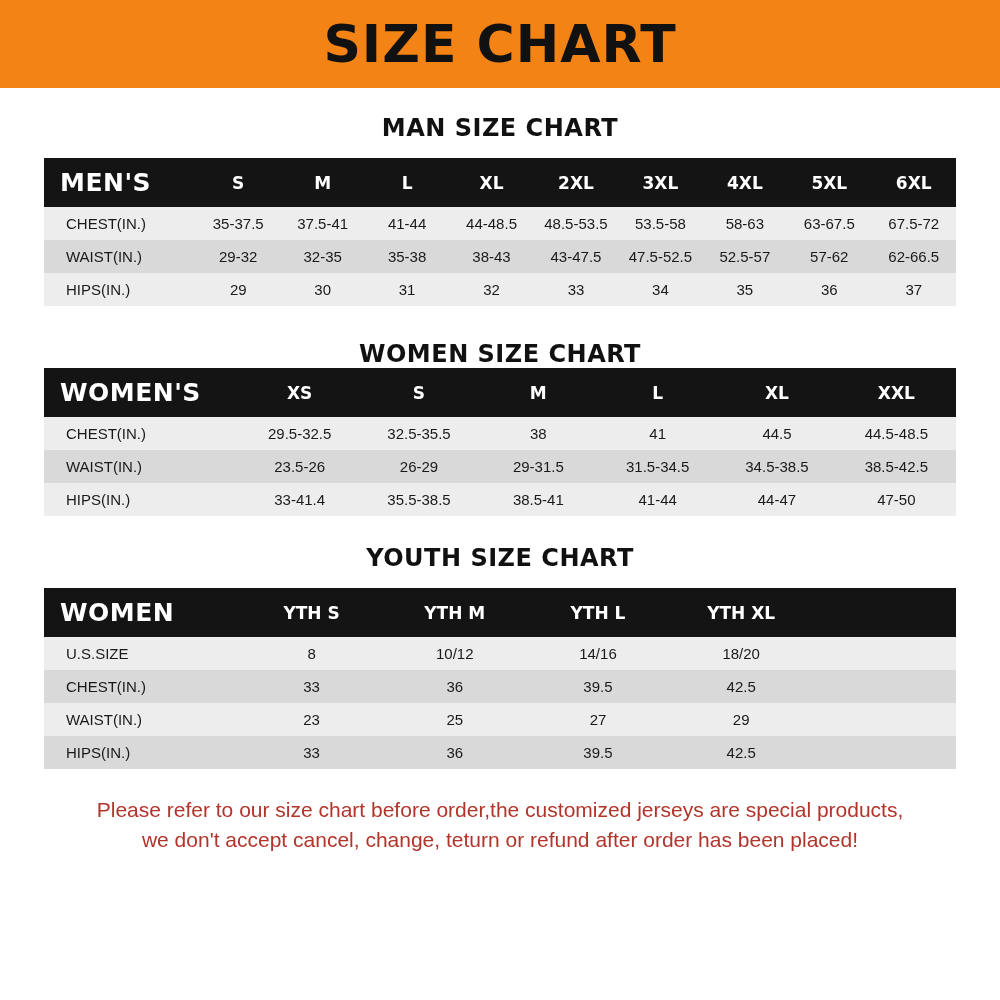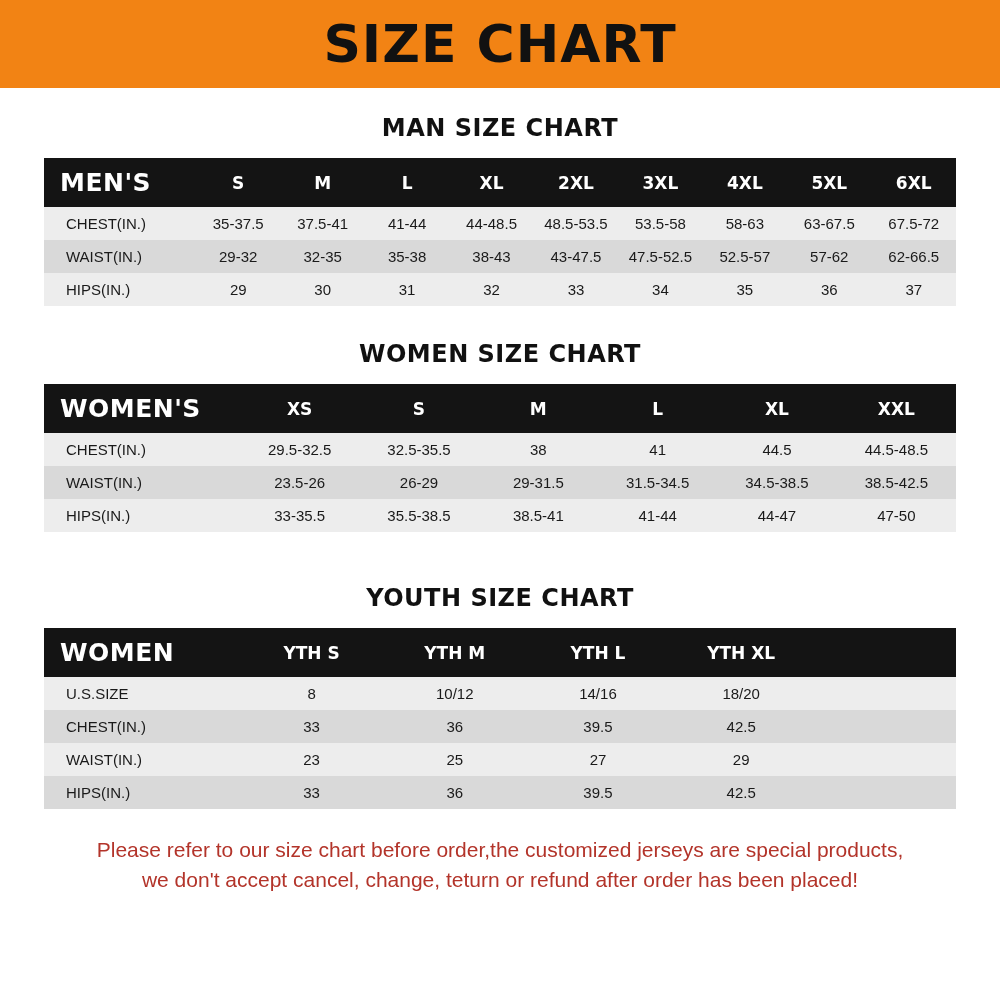--- a/index.html
+++ b/index.html
@@ -44,21 +44,21 @@
   .section-title {
     text-align: center;
     font-family: "DejaVu Sans", sans-serif;
     font-weight: bold;
     font-size: 24px;
     color: #111111;
     letter-spacing: 0.5px;
   }
   .man-title { margin-top: 26px; }
   .women-title { margin-top: 34px; }
-  .youth-title { margin-top: 52px; }
+  .youth-title { margin-top: 28px; }
 
   
   .table-wrap {
     margin: 0 auto;
     width: 912px;
   }
   table.size-table {
     width: 100%;
     border-collapse: collapse;
     table-layout: fixed;
@@ -98,21 +98,21 @@
     background: #d9d9d9;
   }
 
   
   .men-table col.c0 { width: 152px; }
   .women-table col.c0 { width: 196px; }
   .youth-table col.c0 { width: 196px; }
 
   
   .men-table-wrap { margin-top: 16px; }
-  .women-table-wrap { margin-top: 16px; }
+  .women-table-wrap { }
   .youth-table-wrap { margin-top: 16px; }
 
   
   .footer-note {
     margin: 26px auto 0 auto;
     width: 950px;
     text-align: center;
     color: #b3342a;
     font-size: 21px;
     line-height: 1.45;
@@ -236,21 +236,21 @@
           <td class="rowhead">WAIST(IN.)</td>
           <td>23.5-26</td>
           <td>26-29</td>
           <td>29-31.5</td>
           <td>31.5-34.5</td>
           <td>34.5-38.5</td>
           <td>38.5-42.5</td>
         </tr>
         <tr class="odd">
           <td class="rowhead">HIPS(IN.)</td>
-          <td>33-35.5</td>
+          <td>33-41.4</td>
           <td>35.5-38.5</td>
           <td>38.5-41</td>
           <td>41-44</td>
           <td>44-47</td>
           <td>47-50</td>
         </tr>
       </tbody>
     </table>
   </div>
 

